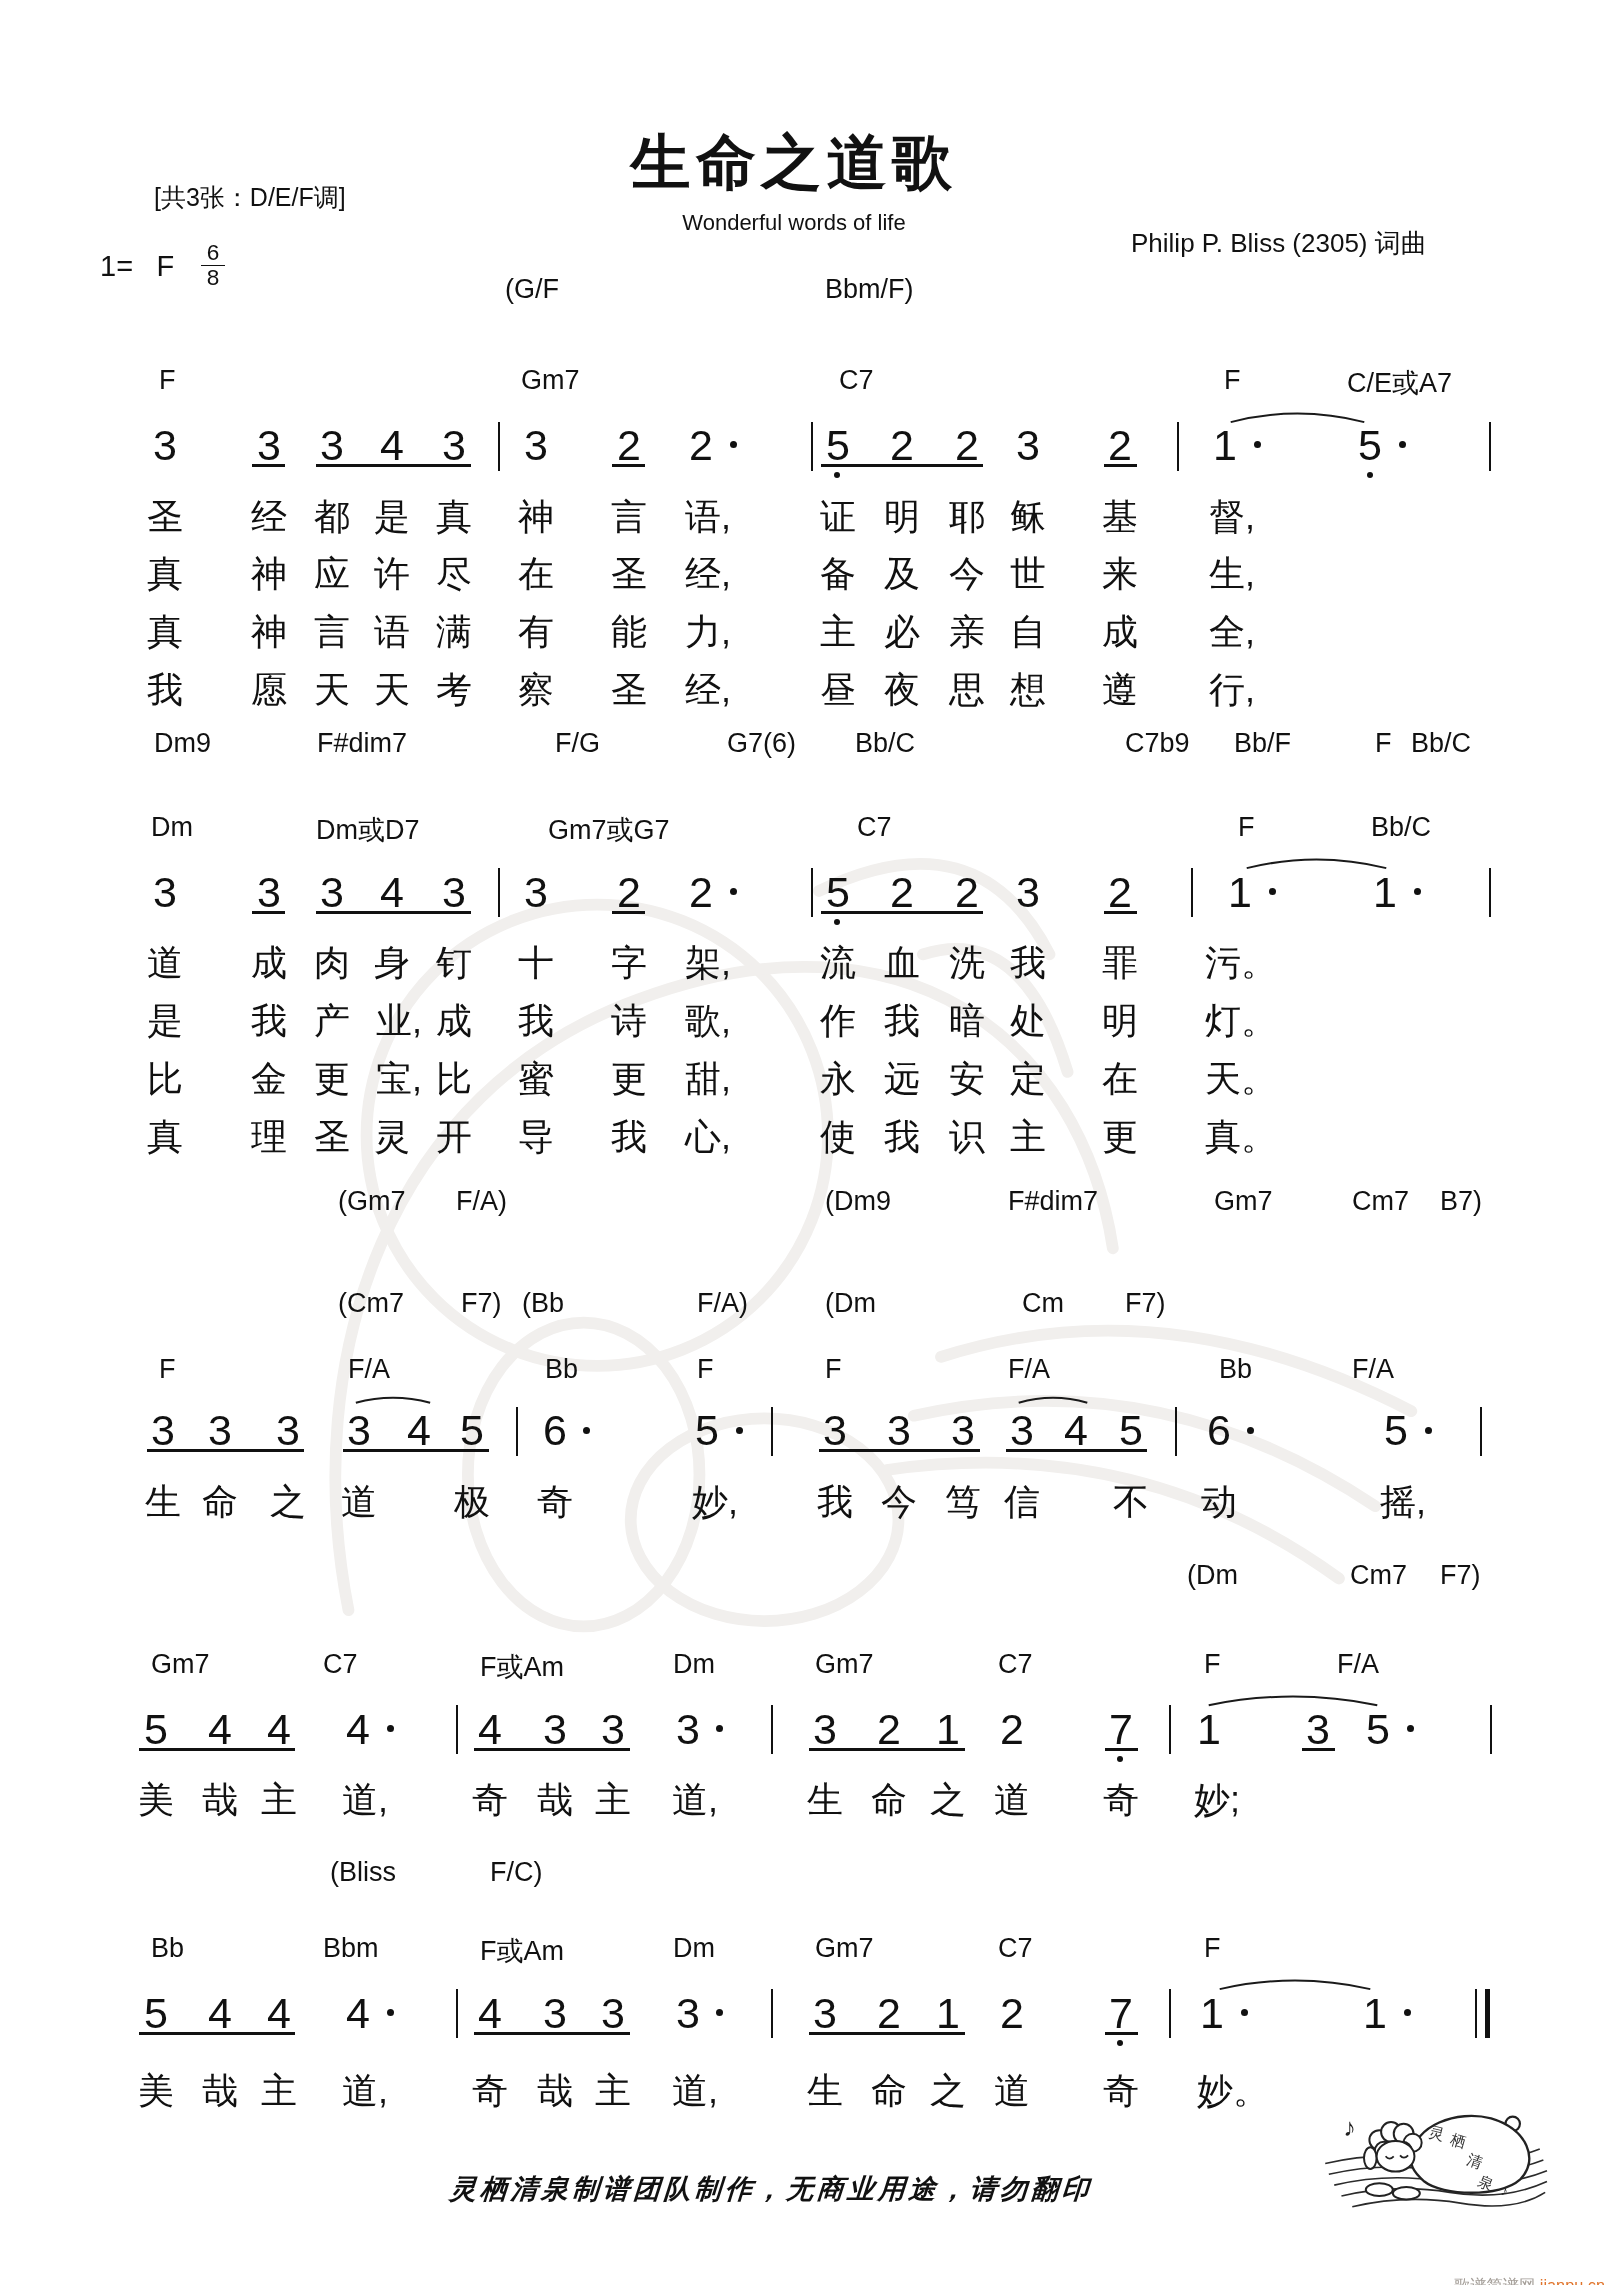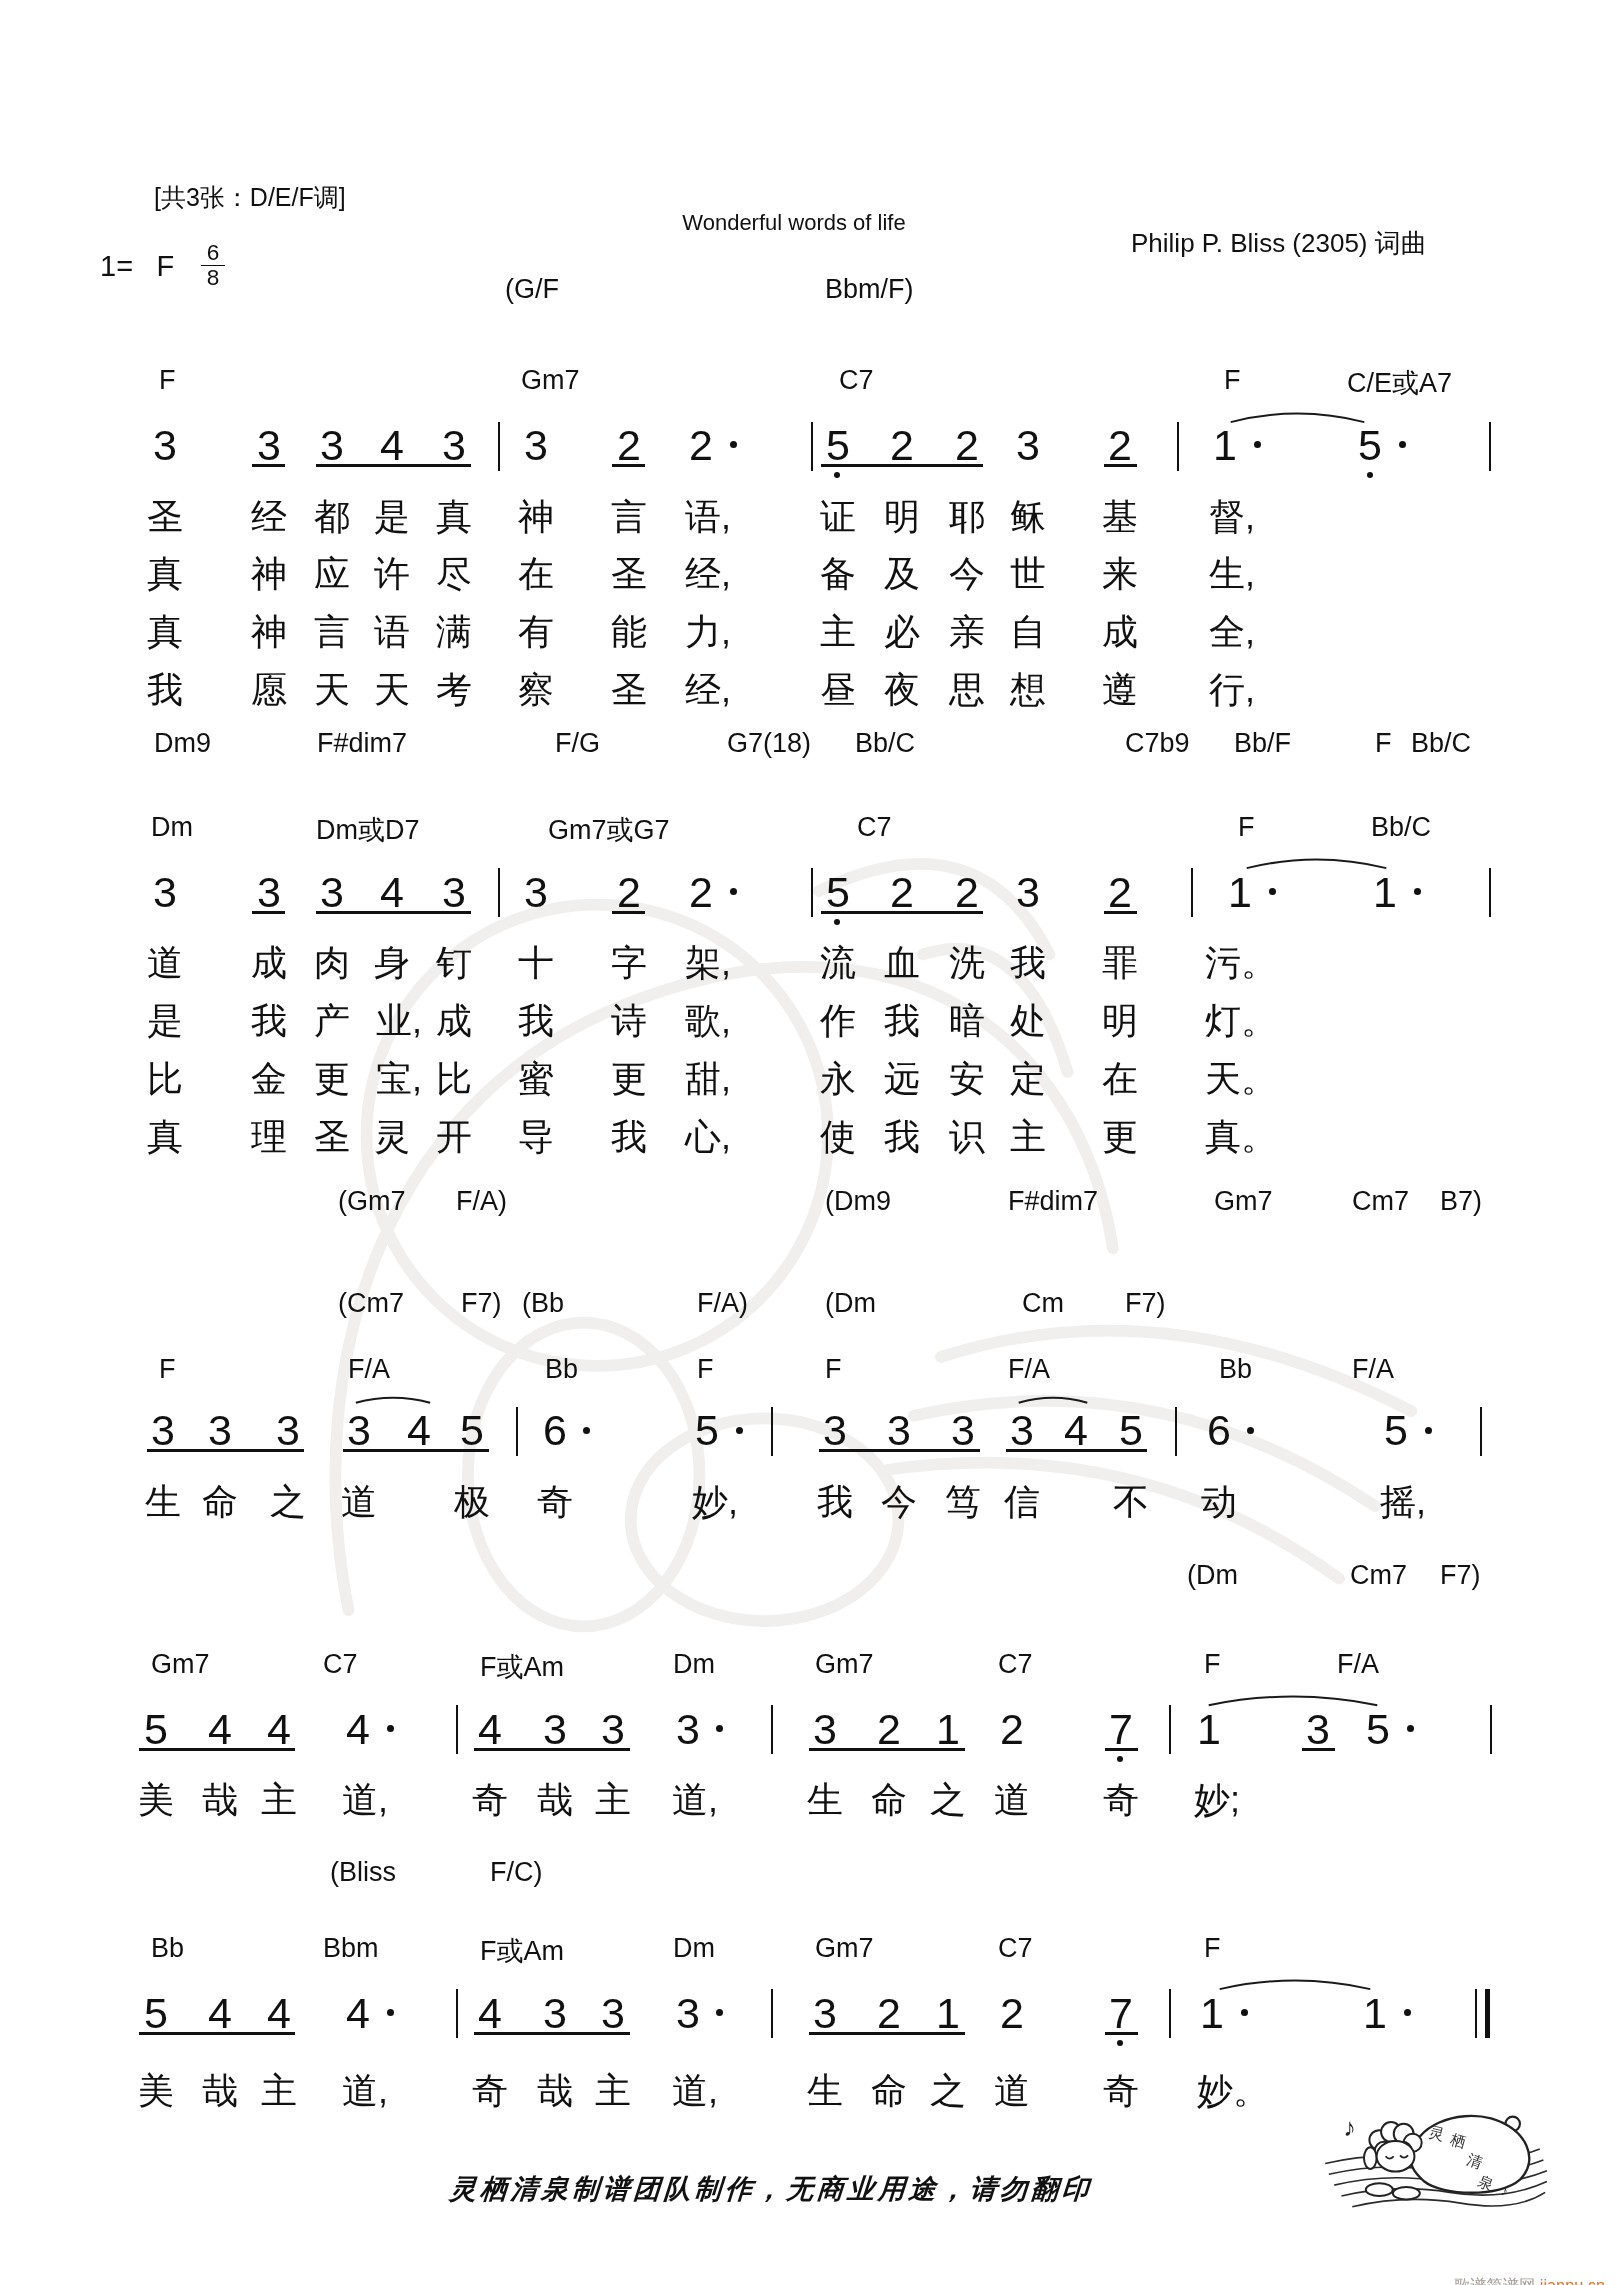--- a/index.html
+++ b/index.html
@@ -49,20 +49,21 @@
       <ellipse cx="845" cy="1680" rx="148" ry="112"></ellipse>
       <path d="M 1040,1500 Q 1290,1420 1560,1560"></path>
       <path d="M 1010,1565 Q 1280,1505 1520,1665"></path>
       <path d="M 980,1625 Q 1260,1585 1480,1745"></path>
       <path d="M 905,985 Q 1080,900 1160,1055"></path>
       <path d="M 1020,1055 Q 1130,1020 1180,1185"></path>
     </g>
   </svg>
 
   <div id="note-info" class="hdr">[共3张：D/E/F调]</div>
+  <div id="page-title" class="hdr">生命之道歌</div>
   <div id="page-subtitle" class="hdr">Wonderful words of life</div>
   <div id="keysig" class="hdr">
     <span class="kp">1=</span>
     <span class="kl">F</span>
     <span class="frac">
       <span class="tn">6</span>
       <span class="bn">8</span>
     </span>
   </div>
   <div id="credit" class="hdr">Philip P. Bliss (2305) 词曲</div>
@@ -159,21 +160,21 @@
       <span class="lyr" style="left: 708px; top: 671px;">经,</span>
       <span class="lyr" style="left: 838px; top: 671px;">昼</span>
       <span class="lyr" style="left: 902px; top: 671px;">夜</span>
       <span class="lyr" style="left: 967px; top: 671px;">思</span>
       <span class="lyr" style="left: 1028px; top: 671px;">想</span>
       <span class="lyr" style="left: 1120px; top: 671px;">遵</span>
       <span class="lyr" style="left: 1232px; top: 671px;">行,</span>
       <span class="chord" style="left: 154px; top: 728px;">Dm9</span>
       <span class="chord" style="left: 317px; top: 728px;">F#dim7</span>
       <span class="chord" style="left: 555px; top: 728px;">F/G</span>
-      <span class="chord" style="left: 727px; top: 728px;">G7(18)</span>
+      <span class="chord" style="left: 727px; top: 728px;">G7(6)</span>
       <span class="chord" style="left: 855px; top: 728px;">Bb/C</span>
       <span class="chord" style="left: 1125px; top: 728px;">C7b9</span>
       <span class="chord" style="left: 1234px; top: 728px;">Bb/F</span>
       <span class="chord" style="left: 1375px; top: 728px;">F</span>
       <span class="chord" style="left: 1411px; top: 728px;">Bb/C</span>
       <span class="chord" style="left: 151px; top: 812px;">Dm</span>
       <span class="chord" style="left: 316px; top: 812px;">Dm或D7</span>
       <span class="chord" style="left: 548px; top: 812px;">Gm7或G7</span>
       <span class="chord" style="left: 857px; top: 812px;">C7</span>
       <span class="chord" style="left: 1238px; top: 812px;">F</span>

